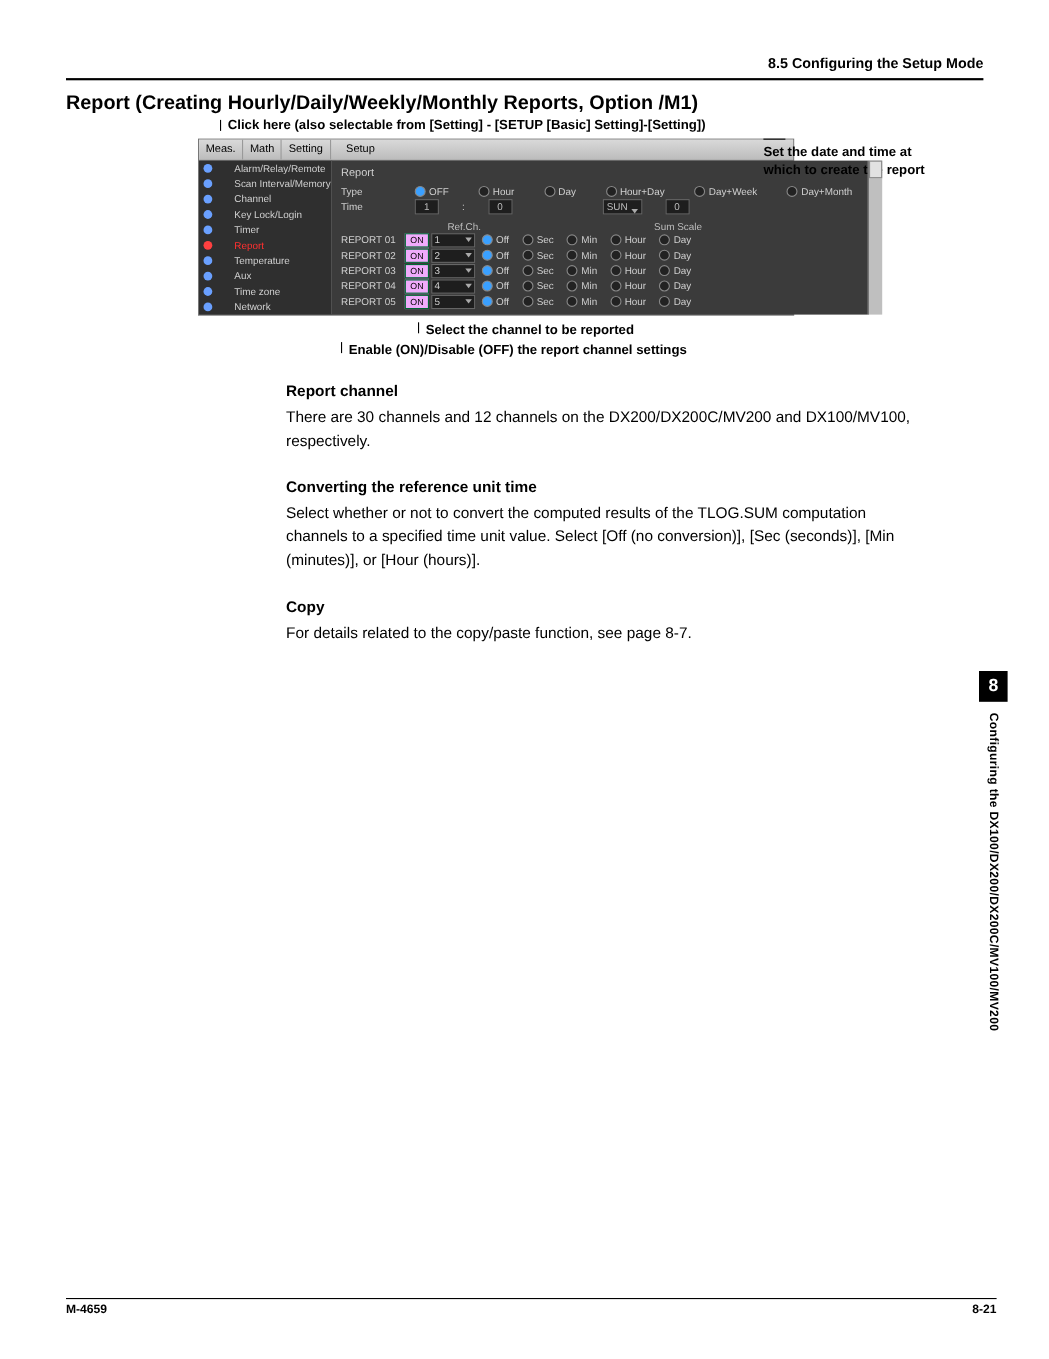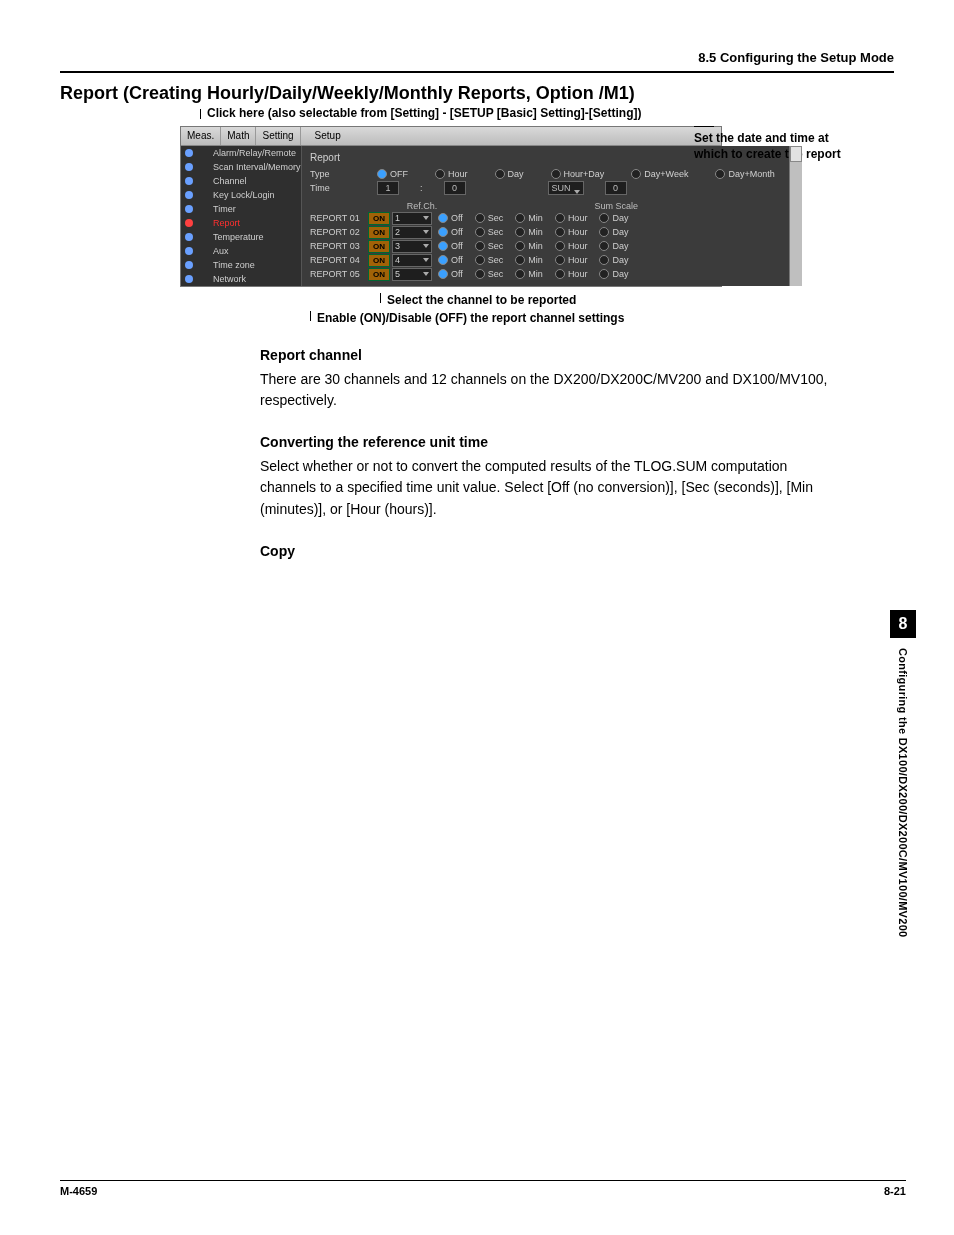--- a/index.html
+++ b/index.html
@@ -34,21 +34,21 @@
   .numbox{width:20px;height:12px;background:#1e1e1e;border:1px solid #666;color:#bcbcbc;text-align:center;line-height:12px}
   .sel{height:12px;background:#1e1e1e;border:1px solid #666;color:#bcbcbc;padding:0 3px;line-height:12px;display:inline-flex;align-items:flex-end;gap:3px}
   .sel .tri{width:0;height:0;border-left:3px solid transparent;border-right:3px solid transparent;border-top:4px solid #aaa}
   .thead{display:flex;align-items:center;margin-top:6px;font-size:9px;color:#bdbdbd}
   .thead .c1{width:58px}
   .thead .c2{width:24px}
   .thead .c3{width:60px;text-align:center}
   .thead .c4{flex:1;text-align:center}
   .trow{display:flex;align-items:center;height:14px;font-size:9px;color:#cfcfcf}
   .trow .c1{width:58px}
-  .trow .toggle{width:20px;height:11px;background:#a16207;display:flex;align-items:center;justify-content:center;color:#000;font-weight:bold;font-size:8px;border:1px solid #063;margin-right:2px}
+  .trow .toggle{width:20px;height:11px;background:#f0abfc;display:flex;align-items:center;justify-content:center;color:#000;font-weight:normal;font-size:8px;border:1px solid #063;margin-right:2px}
   .trow .dd{width:34px;height:11px;background:#1e1e1e;border:1px solid #666;display:flex;align-items:center;justify-content:space-between;padding:0 2px}
   .trow .dd .tri{width:0;height:0;border-left:3px solid transparent;border-right:3px solid transparent;border-top:4px solid #aaa}
   .trow .rgroup{display:flex;align-items:center;gap:2px;margin-left:6px}
   .trow .rlabel{margin-right:4px}
   .scroll{width:12px;background:#bfbfbf;border-left:1px solid #777;position:relative}
   .scroll .thumb{position:absolute;top:0;left:0;right:0;height:14px;background:#e2e2e2;border:1px solid #888}
   .panelrow{display:flex}
   .panelmain{flex:1}
   .annot-below{margin-left:320px;margin-top:6px;font-weight:bold;font-size:12px}
   .annot-below .tick{display:inline-block;border-left:1px solid #000;height:10px;vertical-align:top;margin-right:6px}
@@ -350,20 +350,21 @@
   </div>
 
   <div class="bodytext">
     <h4>Report channel</h4>
     <div>There are 30 channels and 12 channels on the DX200/DX200C/MV200 and DX100/MV100, respectively.</div>
 
     <h4>Converting the reference unit time</h4>
     <div>Select whether or not to convert the computed results of the TLOG.SUM computation channels to a specified time unit value.  Select [Off (no conversion)], [Sec (seconds)], [Min (minutes)], or [Hour (hours)].</div>
 
     <h4>Copy</h4>
+    <div>For details related to the copy/paste function, see page 8-7.</div>
   </div>
 
   <div class="tab">
     <div class="num">8</div>
     <div class="side">Configuring the DX100/DX200/DX200C/MV100/MV200</div>
   </div>
 
   <div class="footer">
     <hr class="hr2">
     <div class="row">

